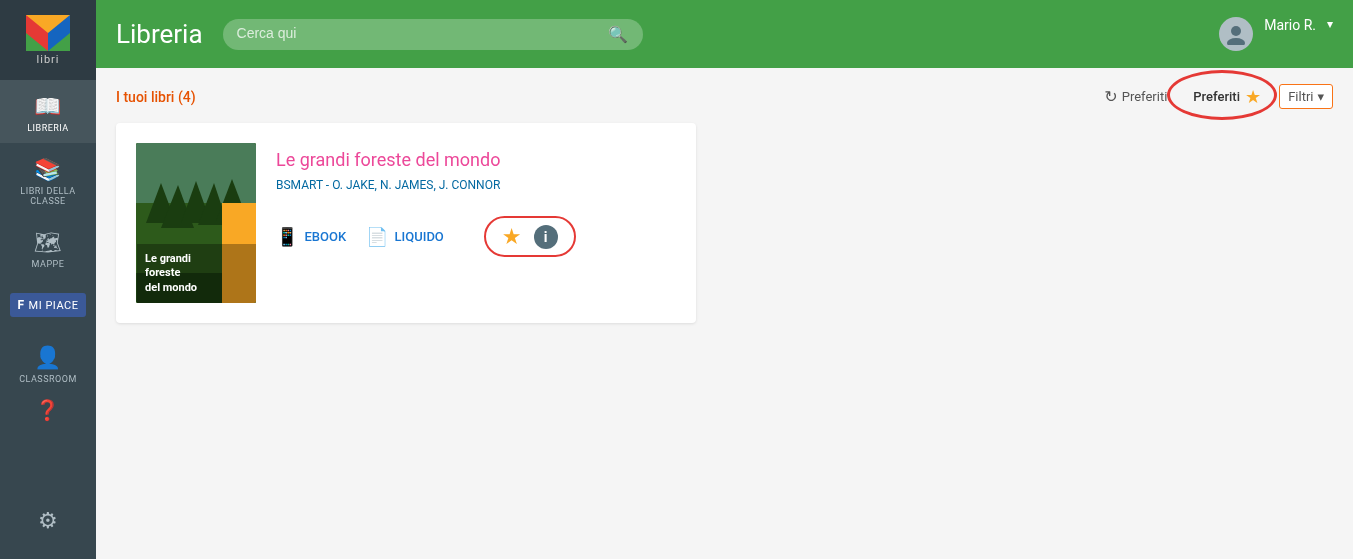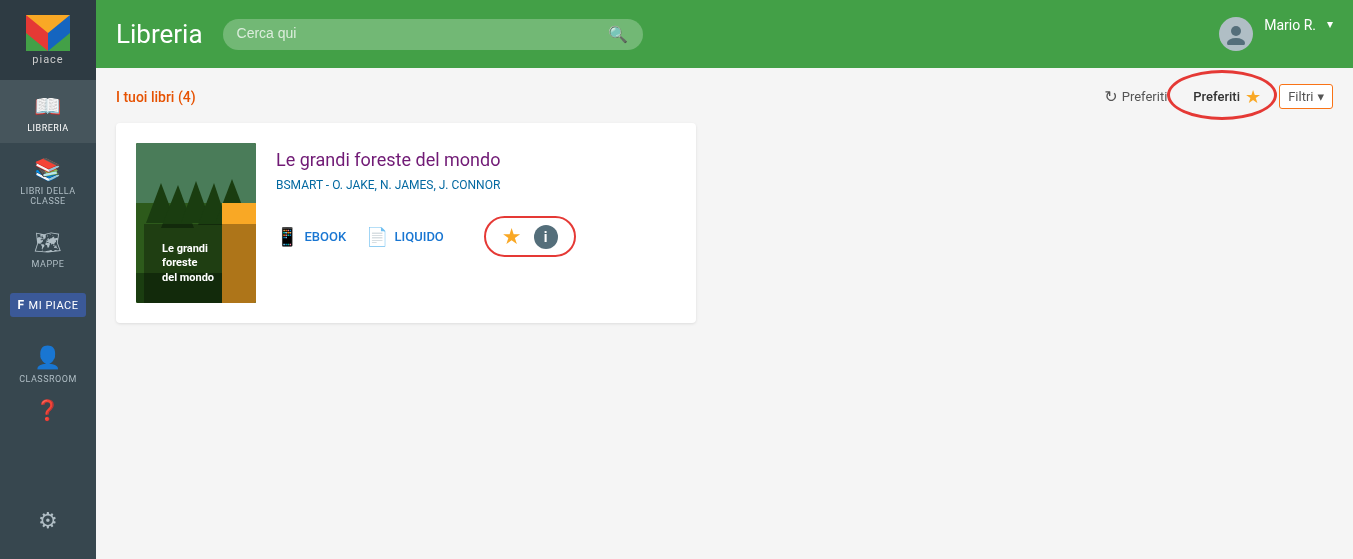--- a/index.html
+++ b/index.html
@@ -236,44 +236,44 @@
       background: linear-gradient(160deg, #2d5a1b 0%, #3d7a2b 40%, #4a8f32 60%, #2d5a1b 100%);
       border-radius: 2px;
       display: flex;
       flex-direction: column;
       justify-content: flex-end;
       overflow: hidden;
       position: relative;
     }
     .book-cover-overlay {
       background: rgba(0,0,0,0.3);
-      padding: 18px;
+      padding: 8px;
       position: absolute;
       bottom: 0;
-      left: 8px;
+      left: 1px;
       right: 0;
     }
     .book-cover-title {
       color: white;
       font-size: 11px;
       font-weight: bold;
       line-height: 1.3;
     }
 
     
     .book-info {
       flex: 1;
       display: flex;
       flex-direction: column;
       gap: 8px;
     }
     .book-title {
       font-size: 18px;
       font-weight: 400;
-      color: #701a75;
+      color: #ec4899;
       margin-top: 6px;
     }
     .book-authors {
       font-size: 12px;
       color: #0369a1;
       text-transform: uppercase;
     }
 
     .book-actions {
       display: flex;
@@ -323,21 +323,21 @@
 <div class="sidebar">
   <div class="sidebar-logo">
 
     <svg width="44" height="36" viewBox="0 0 44 36">
       <polygon points="0,0 22,0 22,36 0,36" fill="#e53935"></polygon>
       <polygon points="22,0 44,0 44,36 22,36" fill="#1565c0"></polygon>
       <polygon points="0,0 44,0 22,18" fill="#f9a825"></polygon>
       <polygon points="0,18 22,36 0,36" fill="#43a047"></polygon>
       <polygon points="44,18 22,36 44,36" fill="#43a047"></polygon>
     </svg>
-    <span class="logo-text">piace</span>
+    <span class="logo-text">libri</span>
   </div>
 
   <div class="sidebar-item active">
     <span class="sidebar-icon">📖</span>
     <span class="sidebar-label">LIBRERIA</span>
   </div>
 
   <div class="sidebar-item">
     <span class="sidebar-icon">📚</span>
     <span class="sidebar-label">LIBRI DELLA CLASSE</span>

